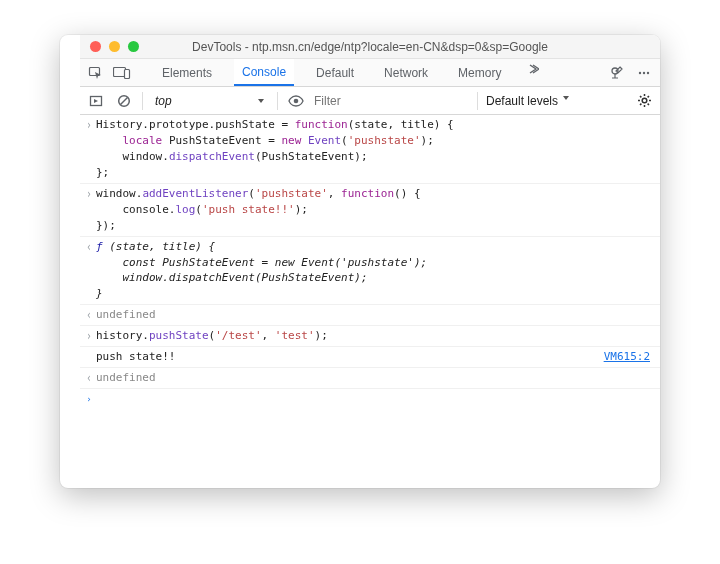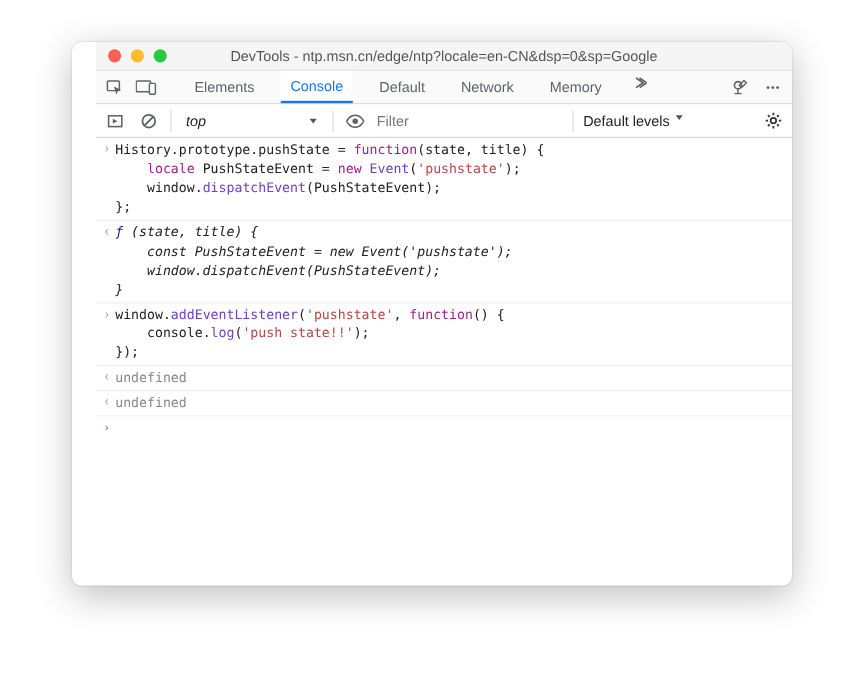--- a/index.html
+++ b/index.html
@@ -189,40 +189,49 @@
 
     <div class="row">
       <div class="gutter in"></div>
       <div class="msg"><span class="black">History</span><span class="op">.</span><span class="black">prototype</span><span class="op">.</span><span class="black">pushState</span> <span class="op">=</span> <span class="kw">function</span><span class="op">(</span><span class="black">state</span><span class="op">,</span> <span class="black">title</span><span class="op">)</span> <span class="op">{</span>
     <span class="kw">locale</span> <span class="black">PushStateEvent</span> <span class="op">=</span> <span class="kw">new</span> <span class="fn">Event</span><span class="op">(</span><span class="str">'pushstate'</span><span class="op">);</span>
     <span class="black">window</span><span class="op">.</span><span class="fn">dispatchEvent</span><span class="op">(</span><span class="black">PushStateEvent</span><span class="op">);</span>
 <span class="op">};</span></div>
     </div>
 
     <div class="row">
+      <div class="gutter in"></div>
+      <div class="msg"><span class="black">window</span><span class="op">.</span><span class="fn">addEventListener</span><span class="op">(</span><span class="str">'pushstate'</span><span class="op">,</span> <span class="kw">function</span><span class="op">()</span> <span class="op">{</span>
+    <span class="black">console</span><span class="op">.</span><span class="fn">log</span><span class="op">(</span><span class="str">'push state!!'</span><span class="op">);</span>
+<span class="op">});</span></div>
+    </div>
+
+    <div class="row">
       <div class="gutter out"></div>
       <div class="msg ital"><span class="blue">ƒ</span> (state, title) {
     const PushStateEvent = new Event('pushstate');
     window.dispatchEvent(PushStateEvent);
 }</div>
     </div>
 
     <div class="row">
-      <div class="gutter in"></div>
-      <div class="msg"><span class="black">window</span><span class="op">.</span><span class="fn">addEventListener</span><span class="op">(</span><span class="str">'pushstate'</span><span class="op">,</span> <span class="kw">function</span><span class="op">()</span> <span class="op">{</span>
-    <span class="black">console</span><span class="op">.</span><span class="fn">log</span><span class="op">(</span><span class="str">'push state!!'</span><span class="op">);</span>
-<span class="op">});</span></div>
-    </div>
-
-    <div class="row">
       <div class="gutter out"></div>
       <div class="msg undef">undefined</div>
     </div>
 
-
+    <div class="row">
+      <div class="gutter in"></div>
+      <div class="msg"><span class="black">history</span><span class="op">.</span><span class="fn">pushState</span><span class="op">(</span><span class="str">'/test'</span><span class="op">,</span> <span class="str">'test'</span><span class="op">);</span></div>
+    </div>
+
+    <div class="row srcloc-row">
+      <div class="gutter none"></div>
+      <div class="msg">push state!!</div>
+      <span class="srcloc">VM615:2</span>
+    </div>
 
     <div class="row">
       <div class="gutter out"></div>
       <div class="msg undef">undefined</div>
     </div>
 
     <div class="row noborder">
       <div class="gutter" style="color:#1a73e8">›</div>
       <div class="msg"></div>
     </div>

